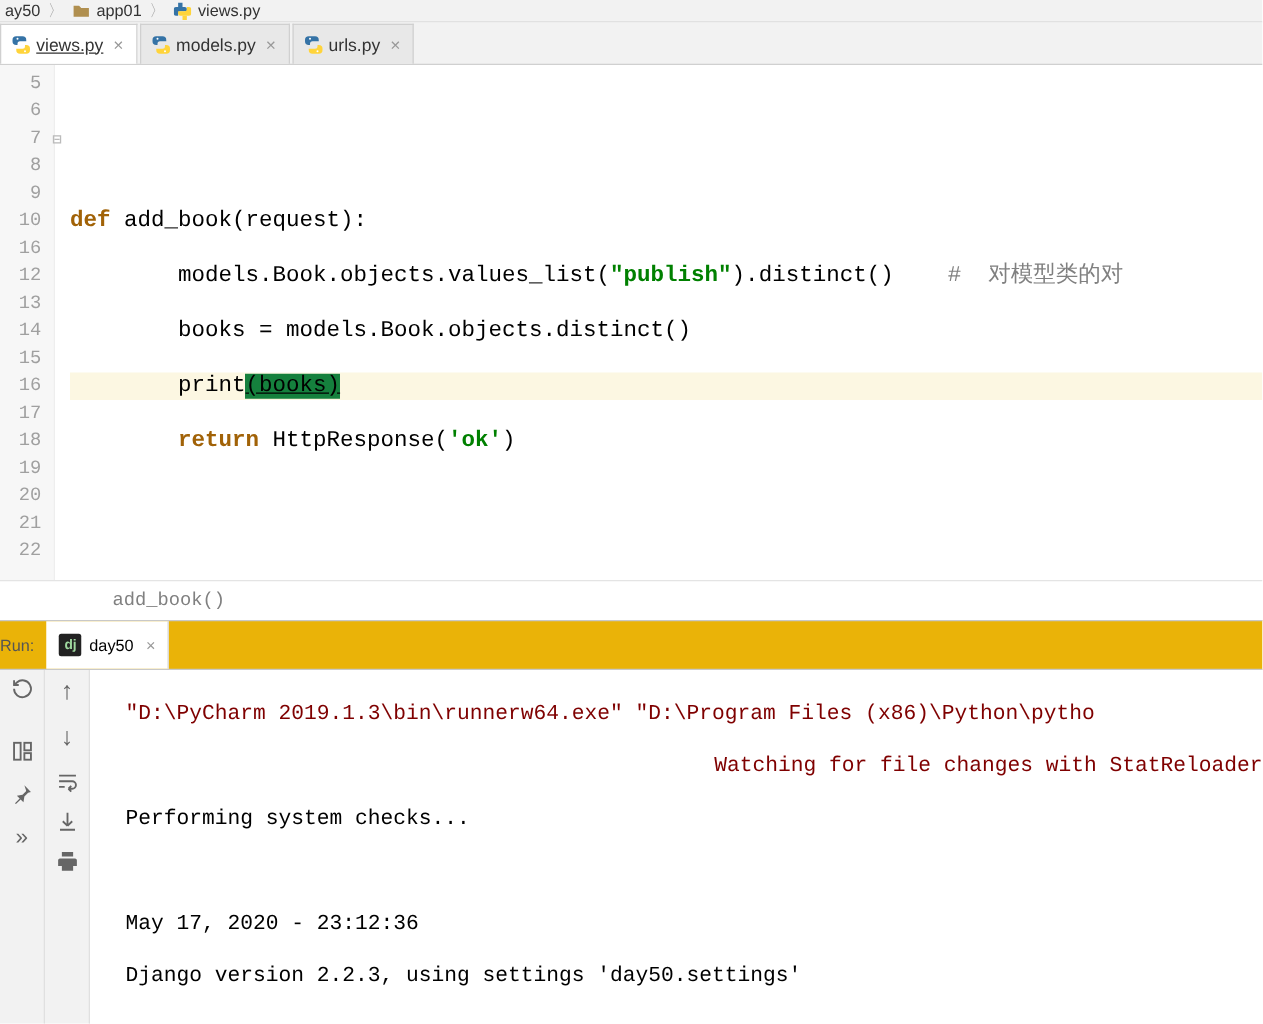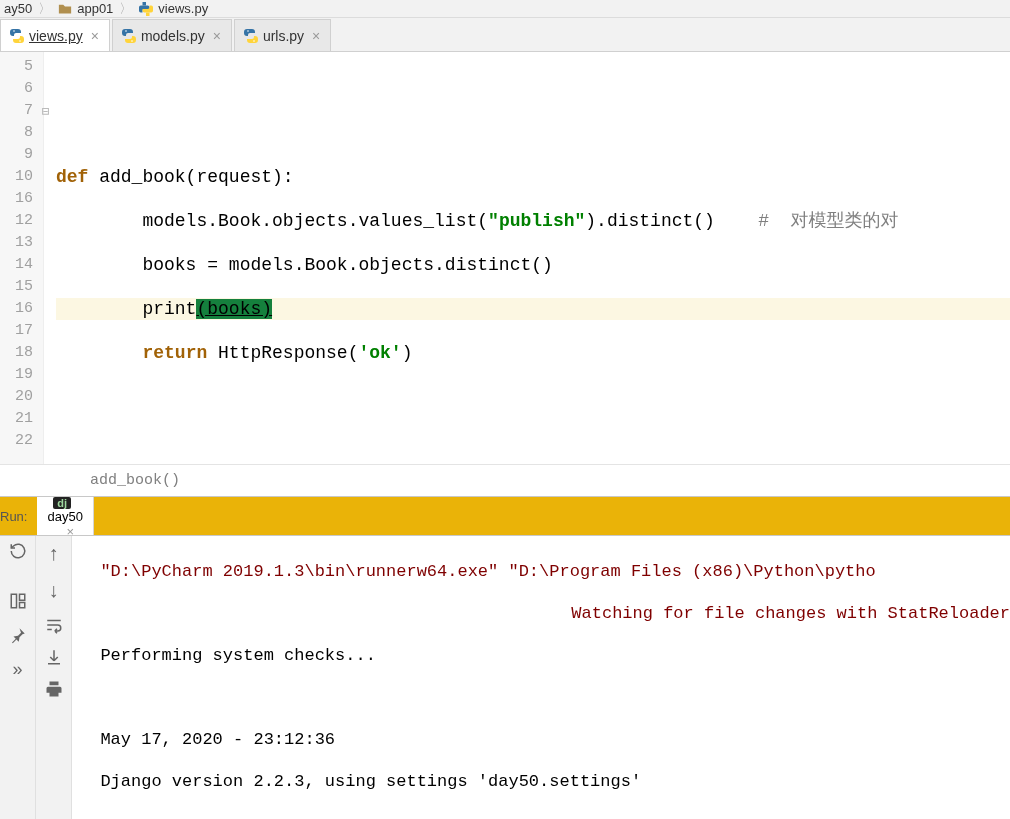--- a/index.html
+++ b/index.html
@@ -32,21 +32,21 @@
 .code .str { color:#008000; font-weight:bold; }
 .code .cmt { color:#808080; }
 .code .sel { background:#15803d;text-decoration:underline; }
 
 
 .navcrumb { height:32px; border-top:1px solid #e4e4e4; padding-left:90px; color:#808080; font-size:15px; display:flex; align-items:center; }
 
 
 .runhead { height:40px; background:#eab308; border-top:1px solid #c8c8c8; border-bottom:1px solid #c8c8c8; display:flex; align-items:center; }
 .runhead-lbl { color:#555; padding:0 10px 0 0; }
-.runtab { display:flex; align-items:center; height:38px; padding:0 10px; border-right:1px solid #d5d5d5; background:#fff;flex-direction:column; }
+.runtab { display:flex; align-items:center; height:38px; padding:0 10px; border-right:1px solid #d5d5d5; background:#fff; }
 .dj-ico { width:18px; height:18px; background:#222; color:#9fd89f; font-size:11px; font-weight:bold; display:inline-flex; align-items:center; justify-content:center; border-radius:2px; margin-right:6px; }
 .runtab .x { margin-left:10px; color:#999; }
 
 .runbody { display:flex; height:283px; }
 .toolcol { width:36px; border-right:1px solid #e0e0e0; background:#f2f2f2; display:flex; flex-direction:column; align-items:center; padding-top:6px; gap:16px; color:#666; }
 .toolcol2 { width:36px; border-right:1px solid #e0e0e0; background:#f2f2f2; display:flex; flex-direction:column; align-items:center; padding-top:6px; gap:14px; color:#666; }
 .tool-square { width:14px; height:14px; background:#e36d25; }
 .concol { flex:1; font-size:17px; line-height:21px; padding:4px 0 0 8px; white-space:pre; overflow:hidden; }
 .c-dr { color:#7f0000; }
 

